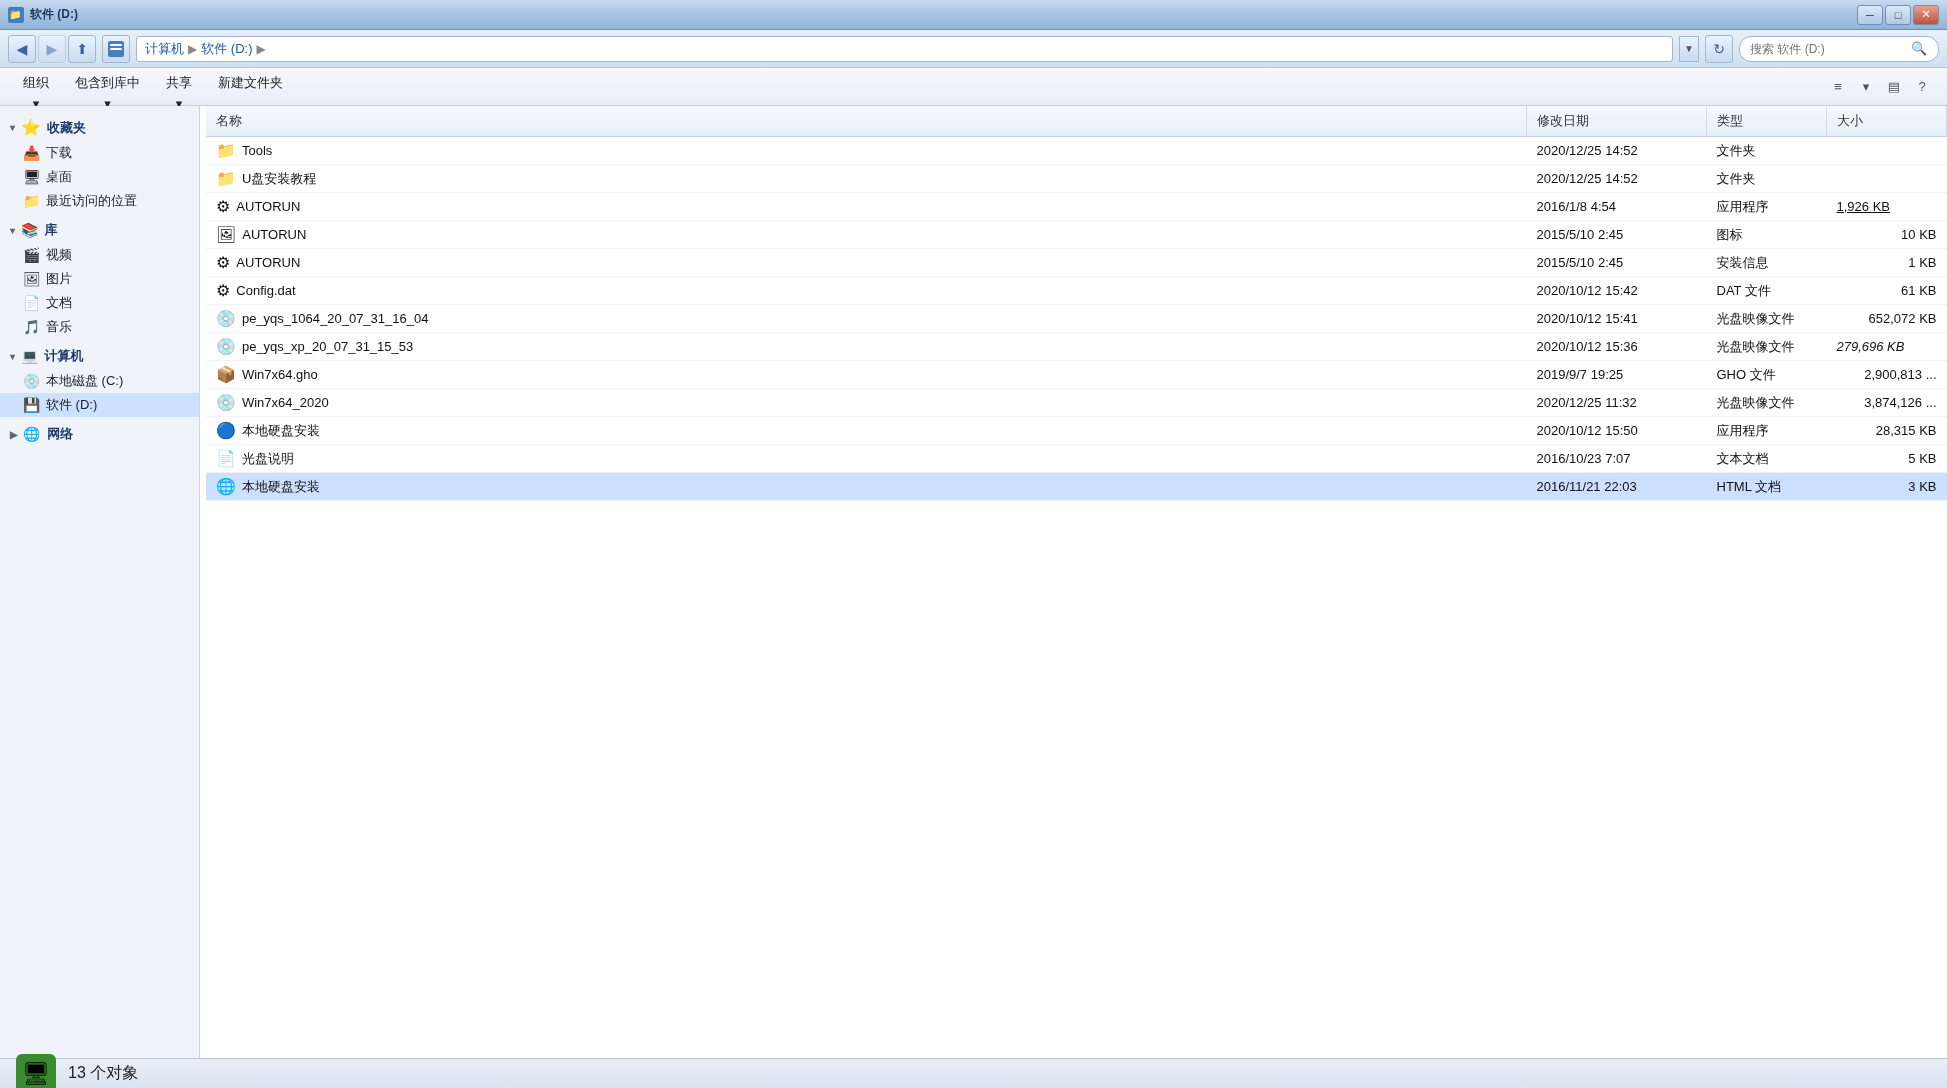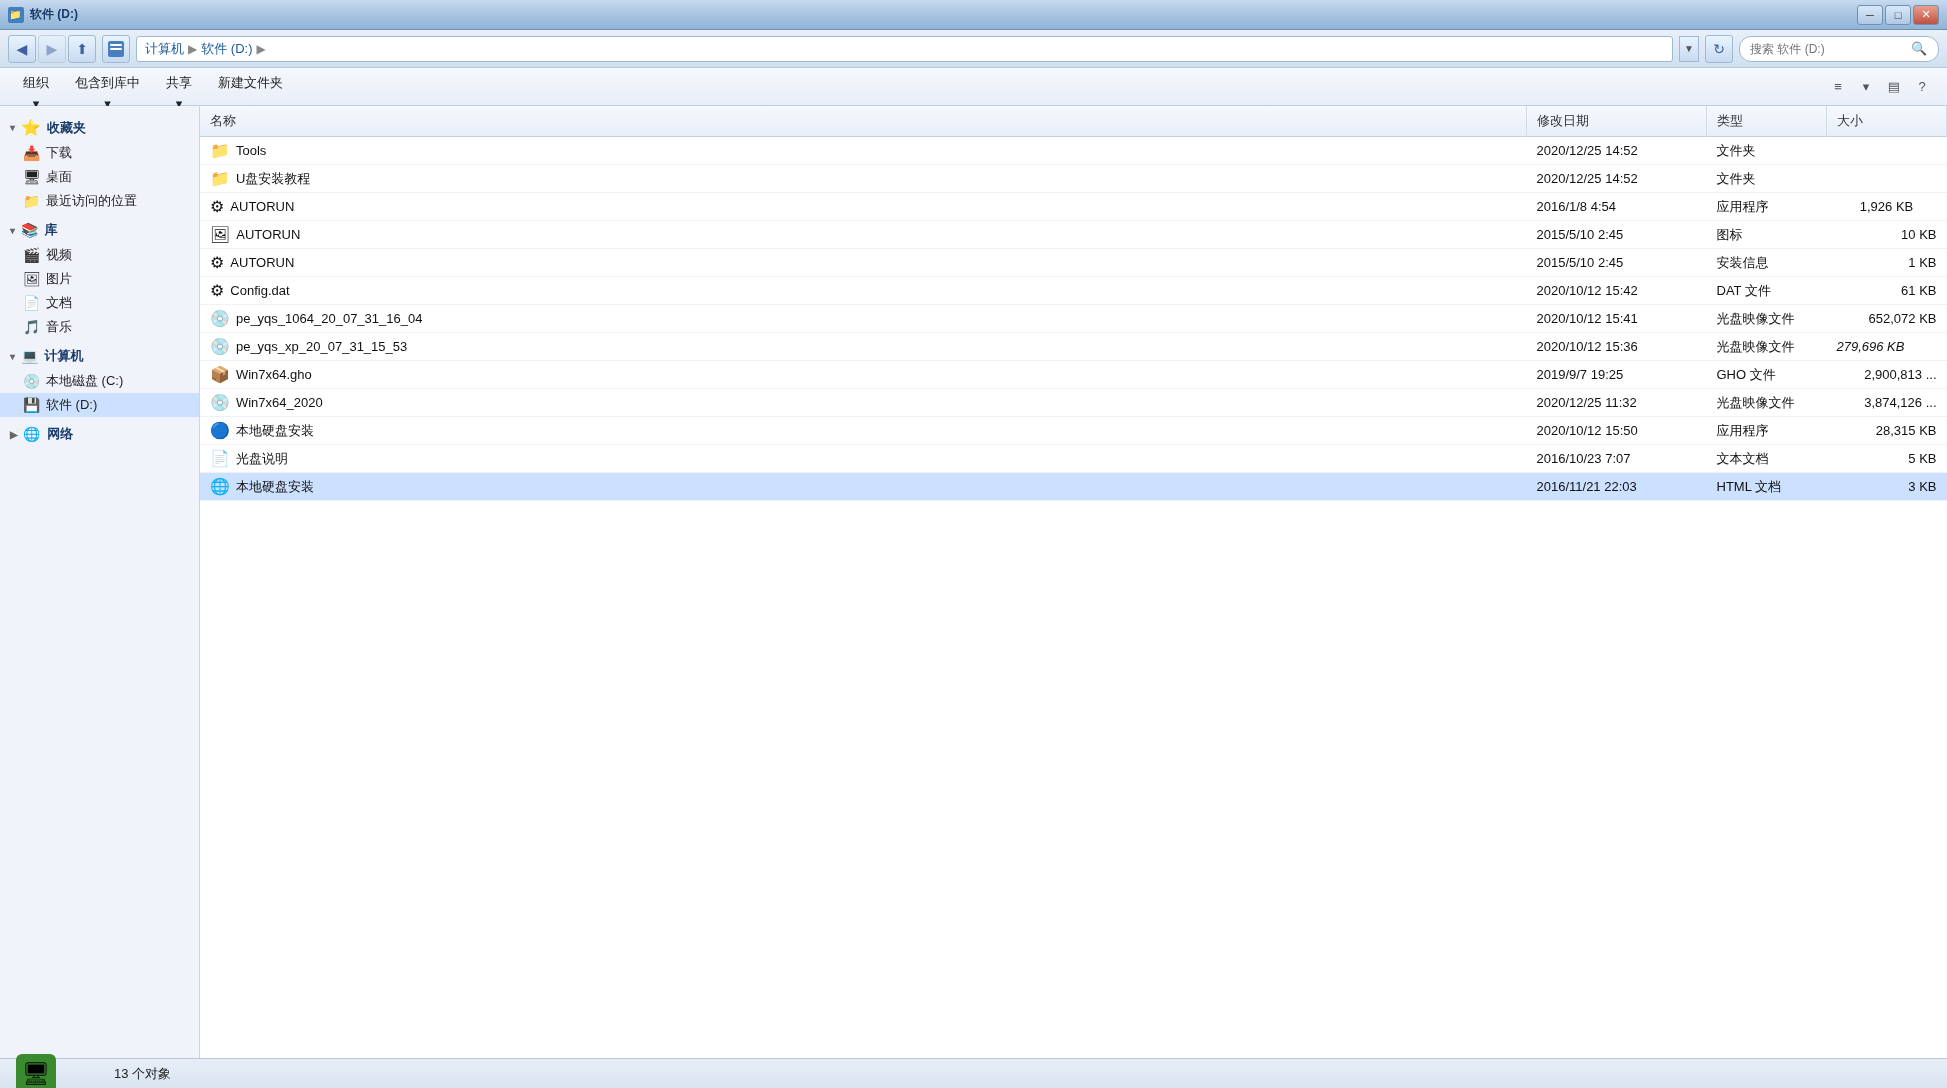--- a/index.html
+++ b/index.html
@@ -253,20 +253,21 @@
     .section-arrow {
       font-size: 10px;
       color: #666;
     }
 
     
     .file-area {
       flex: 1;
       background: #fff;
       overflow: auto;
+      padding-left: 6px;
     }
     .file-table {
       width: 100%;
       border-collapse: collapse;
     }
     .file-table thead tr {
       background: linear-gradient(to bottom, #f5f8fd, #e8eef8);
       border-bottom: 1px solid #c0d0e0;
     }
     .file-table th {
@@ -299,23 +300,22 @@
     .status-bar {
       background: linear-gradient(to bottom, #e8eef8, #d8e4f0);
       height: 30px;
       display: flex;
       align-items: center;
       padding: 0 16px;
       border-top: 1px solid #b8c8da;
       gap: 12px;
     }
     .status-text {
-      font-size: 13px;
+      font-size: 16px;
       color: #222;
-      margin-left: 46px;
     }
   </style>
 </head>
 <body>
 
 <div class="title-bar">
   <div class="title-bar-left">
     <div class="title-bar-icon">📁</div>
     <span>软件 (D:)</span>
   </div>
@@ -486,21 +486,21 @@
   </tr>
           <tr>
     <td>
       <span class="name-cell">
         <span style="font-size:16px;">⚙</span>
         <span>AUTORUN</span>
       </span>
     </td>
     <td>2016/1/8 4:54</td>
     <td>应用程序</td>
-    <td style="text-align:center;">1,926 KB</td>
+    <td style="text-align:left;text-decoration:underline;">1,926 KB</td>
   </tr>
           <tr>
     <td>
       <span class="name-cell">
         <span style="font-size:16px;">🖼</span>
         <span>AUTORUN</span>
       </span>
     </td>
     <td>2015/5/10 2:45</td>
     <td>图标</td>

